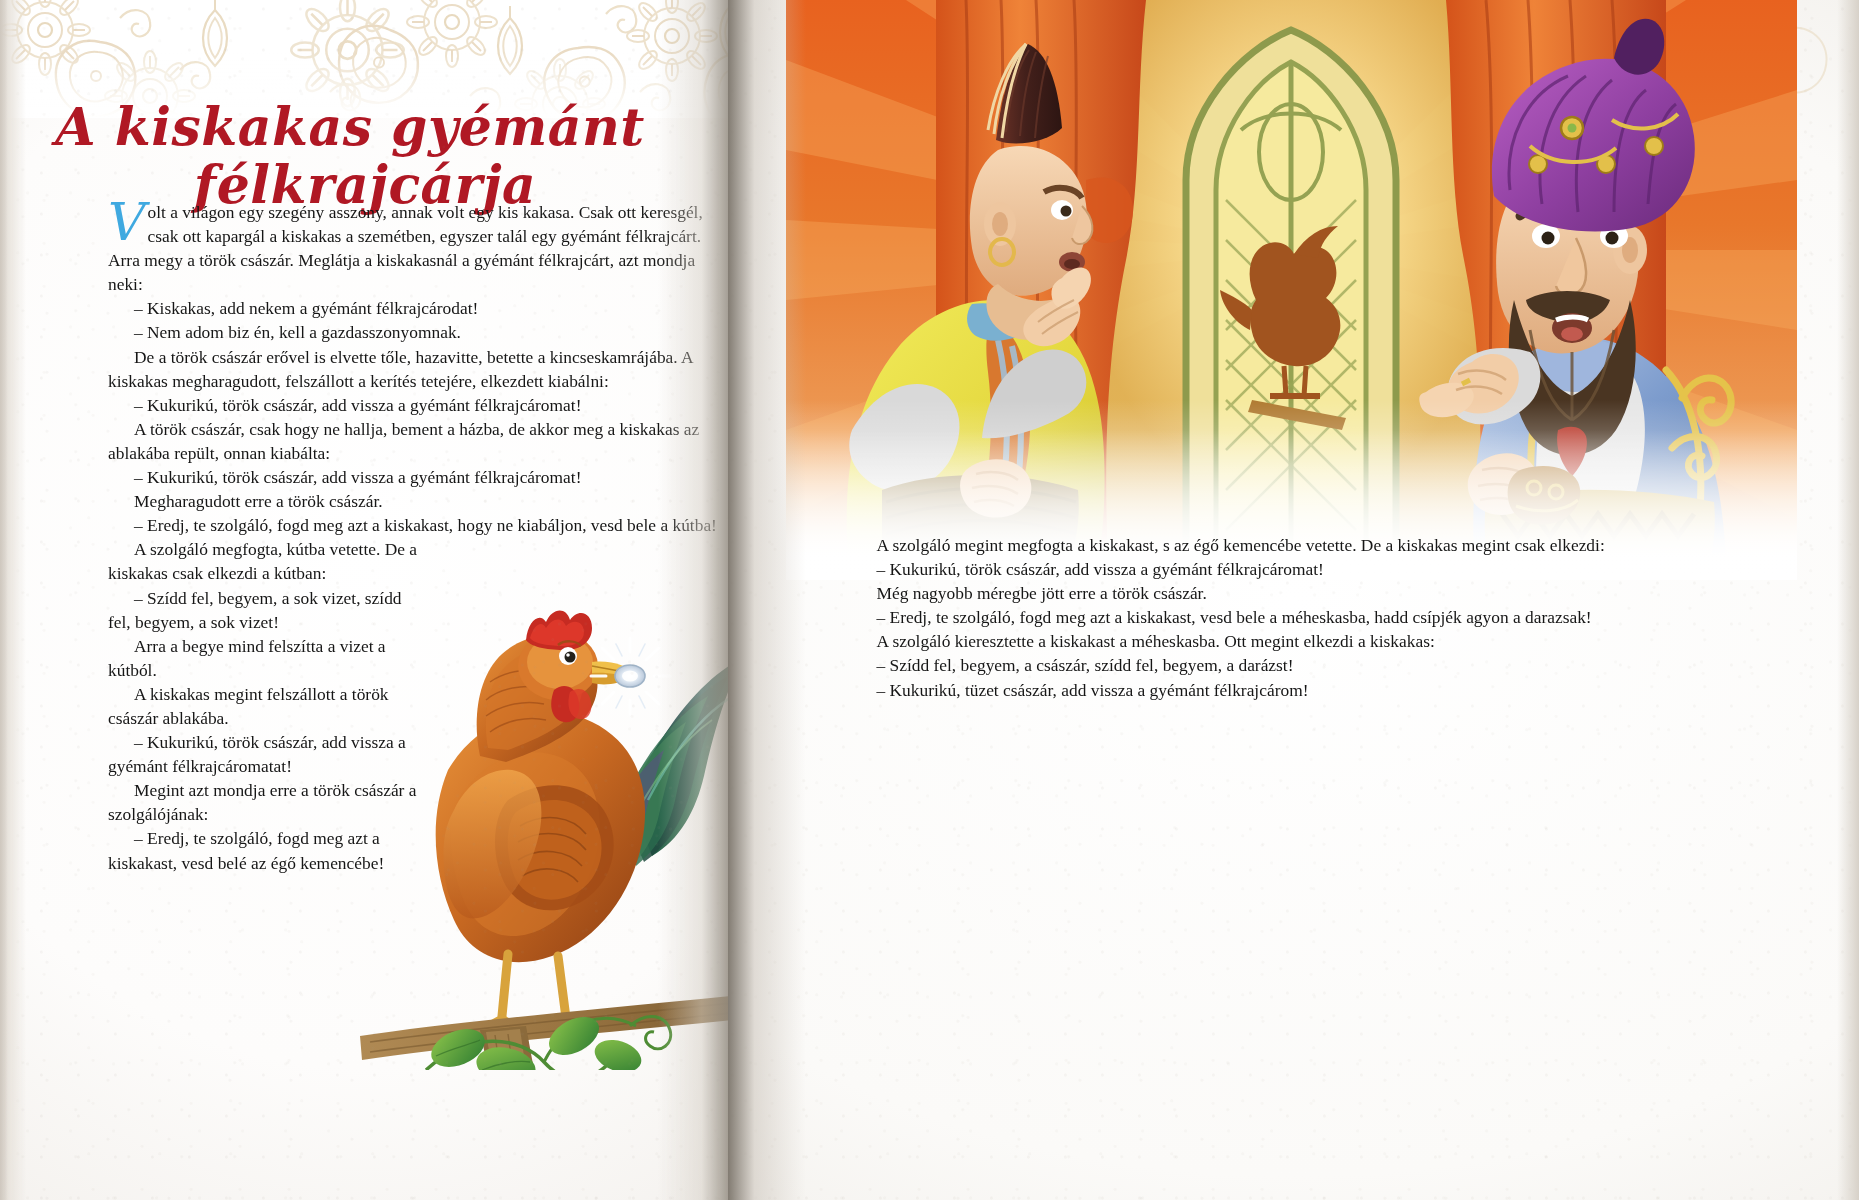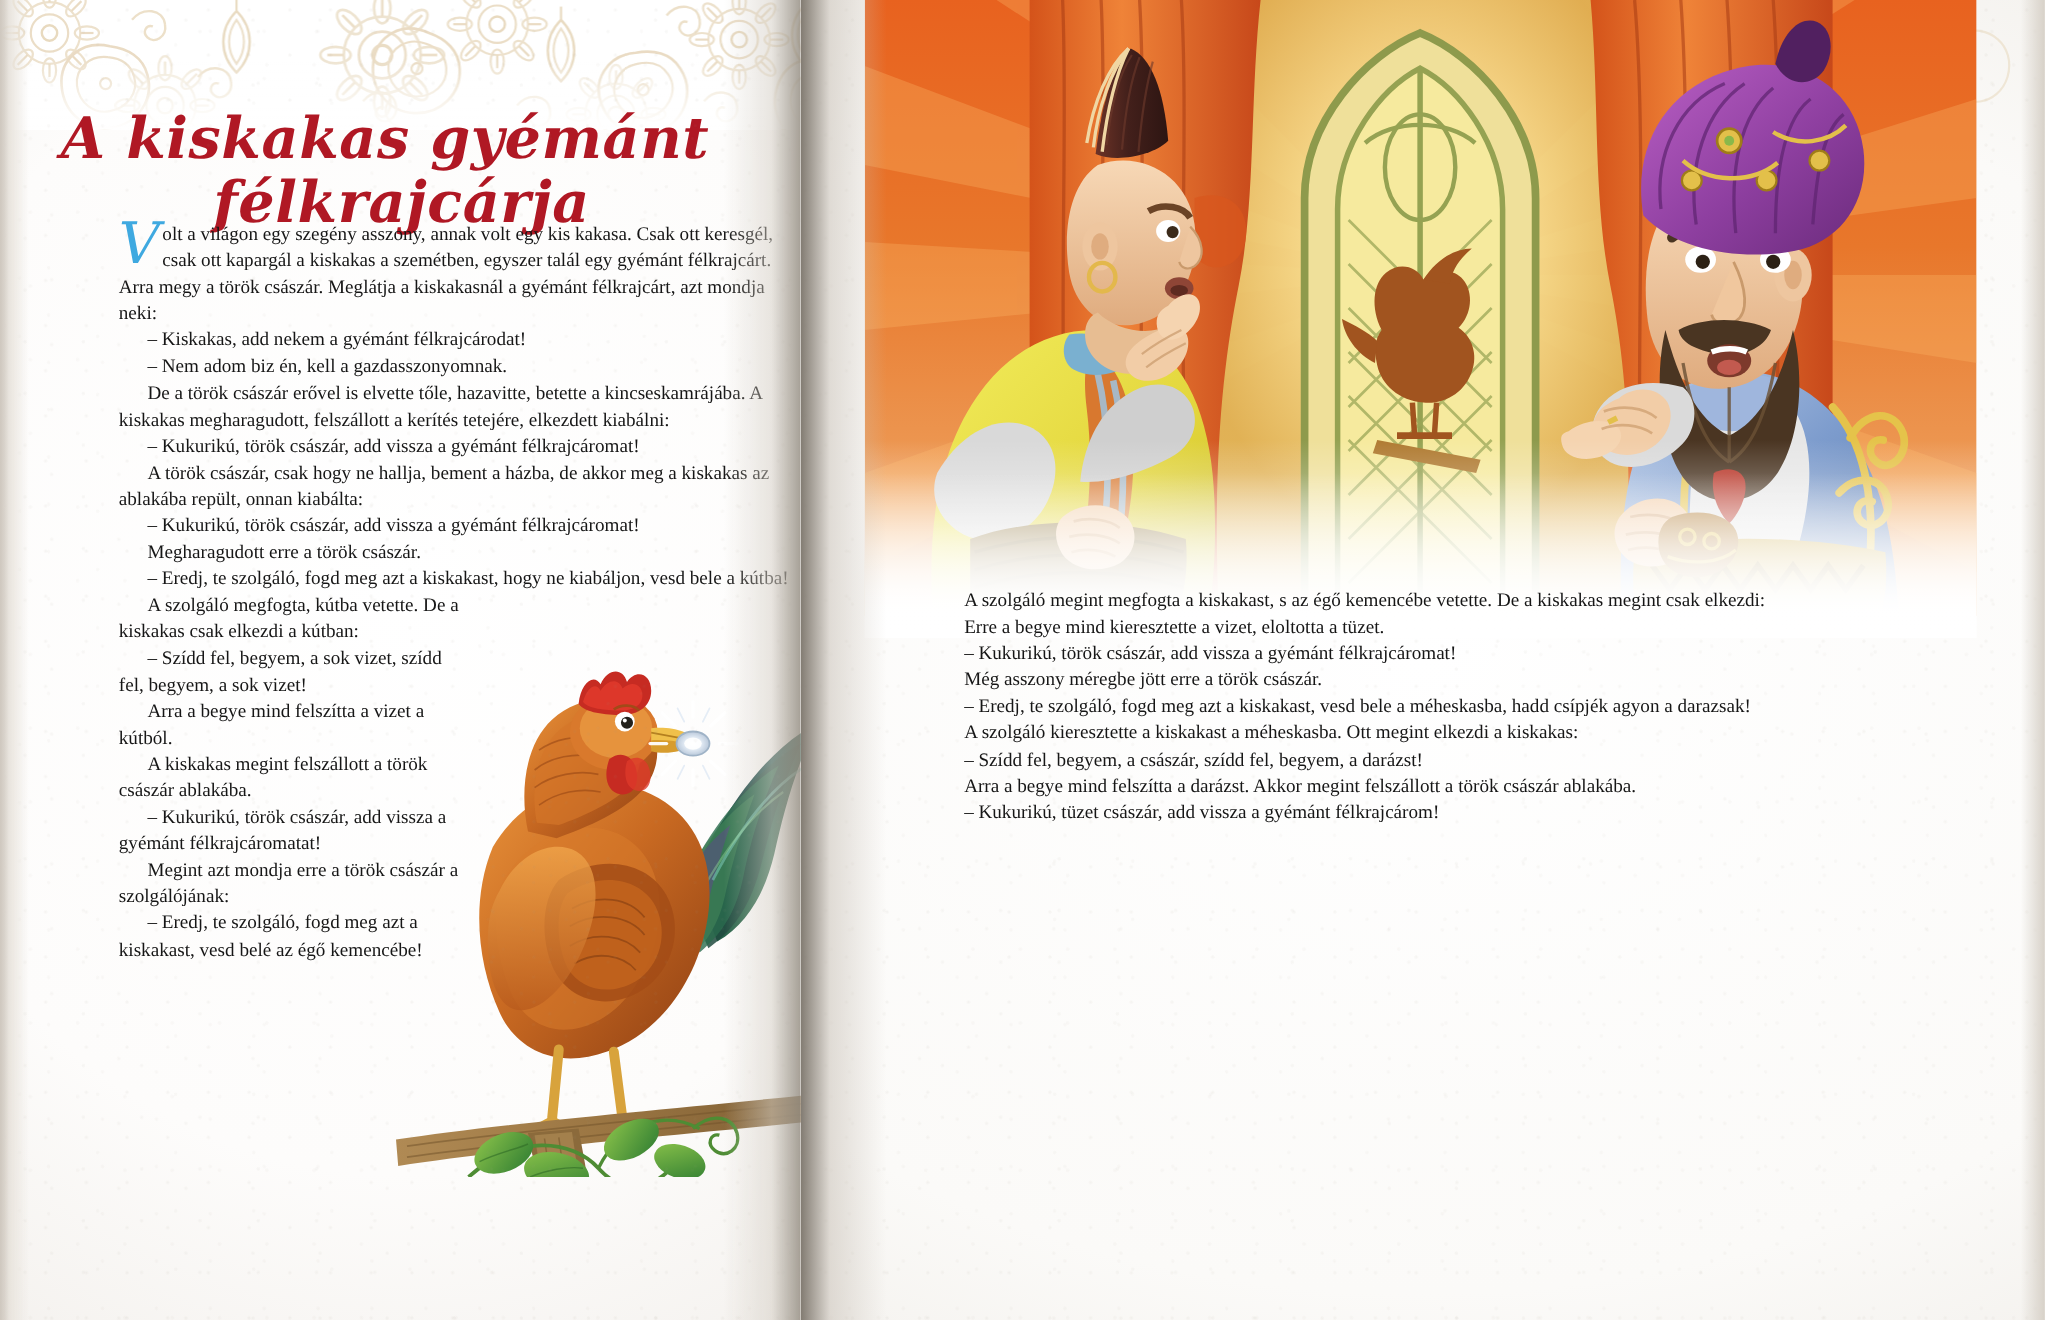--- a/index.html
+++ b/index.html
@@ -710,27 +710,25 @@
           </g>
         </g>
 
         <rect x="0" y="400" width="1011" height="160" fill="url(#fadeBottom)"></rect>
       </svg>
     </div>
     <div class="palace-fade"></div>
 
     <div class="textcol-right">
       <p class="indent">A szolgáló megint megfogta a kiskakast, s az égő kemencébe vetette. De a kiskakas megint csak elkezdi:</p>
-      <p class="indent">Erre a begye mind kieresztette a vizet, eloltotta a tüzet.</p>
       <p class="indent">– Kukurikú, török császár, add vissza a gyémánt félkrajcáromat!</p>
-      <p class="indent">Még asszony méregbe jött erre a török császár.</p>
+      <p class="indent">Még nagyobb méregbe jött erre a török császár.</p>
       <p class="indent">– Eredj, te szolgáló, fogd meg azt a kiskakast, vesd bele a méheskasba, hadd csípjék agyon a darazsak!</p>
       <p class="indent">A szolgáló kieresztette a kiskakast a méheskasba. Ott megint elkezdi a kiskakas:</p>
       <p class="indent">– Szídd fel, begyem, a császár, szídd fel, begyem, a darázst!</p>
-      <p class="indent">Arra a begye mind felszítta a darázst. Akkor megint felszállott a török császár ablakába.</p>
       <p class="indent">– Kukurikú, tüzet császár, add vissza a gyémánt félkrajcárom!</p>
     </div>
 
     <div class="grain"></div>
     <div class="gutter-right"></div>
     <div class="edge-right"></div>
   </div>
 
 </div>
 

